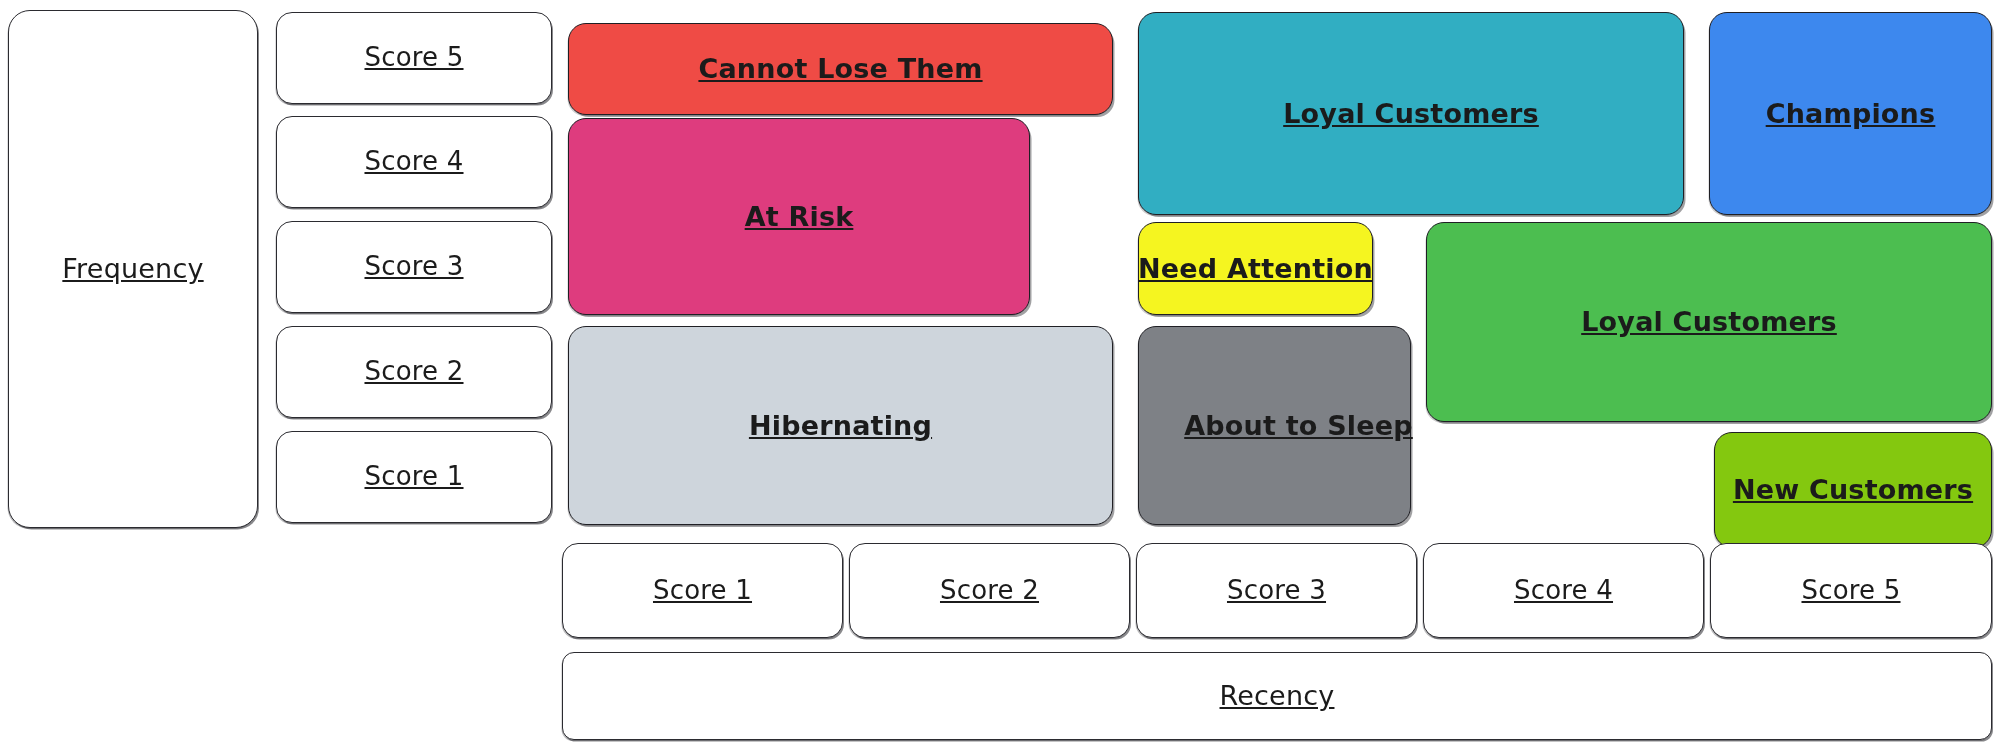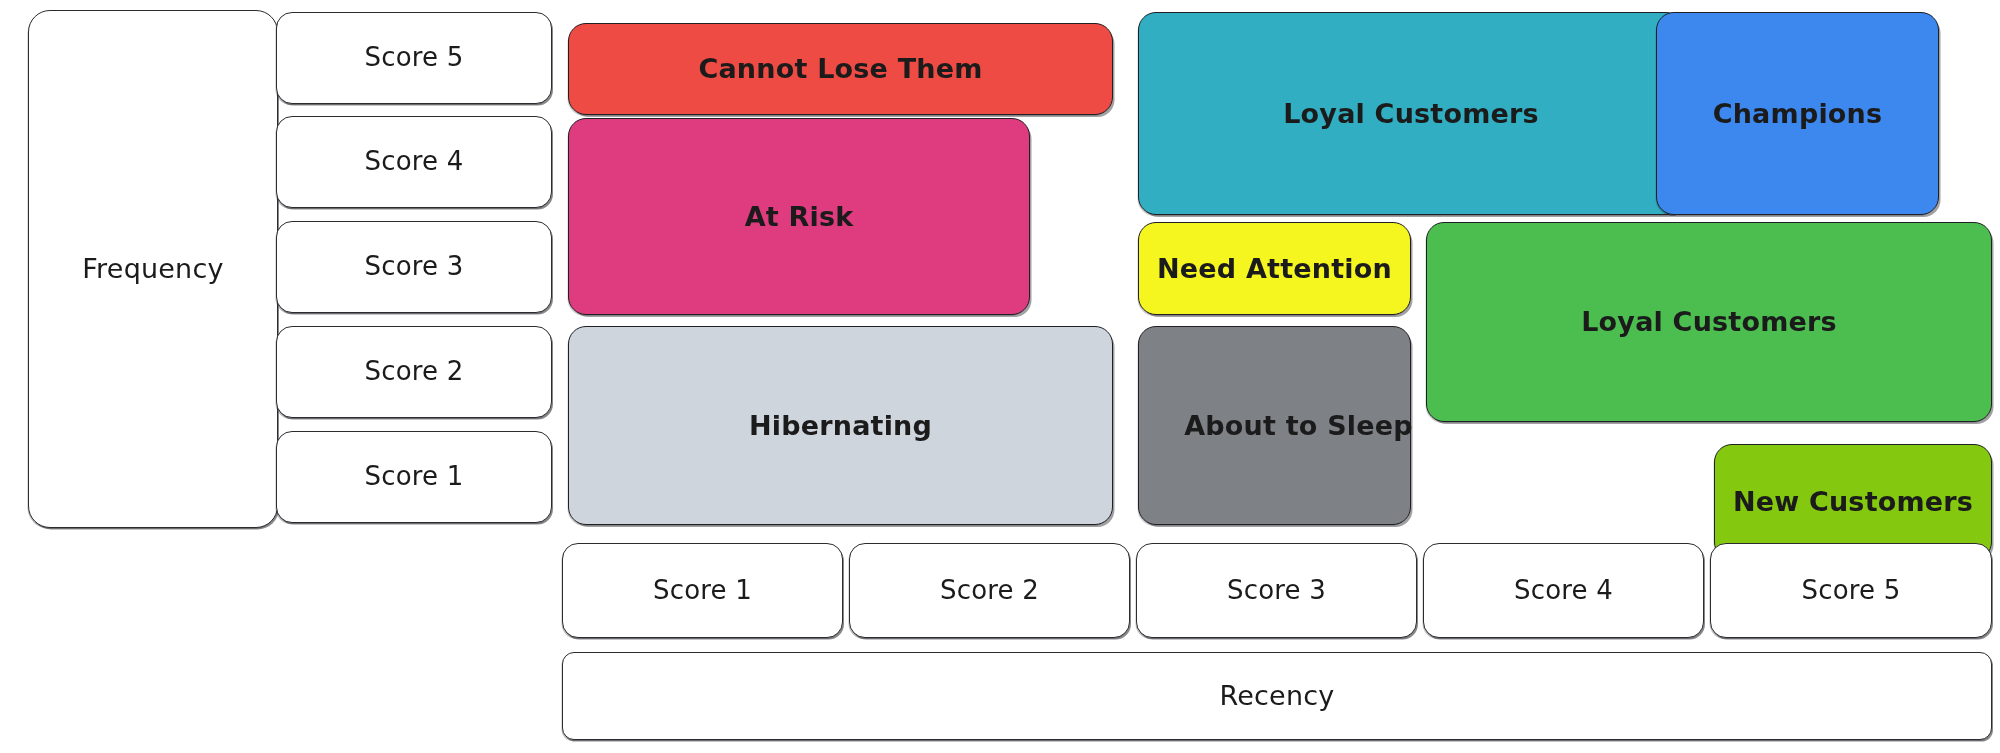--- a/index.html
+++ b/index.html
@@ -25,20 +25,21 @@
     justify-content: center;
     text-align: right;
     border-radius: 16px;
     border: 2px solid #1e1e1e;
     color: #1b1b1b;
     line-height: 1.15;
     letter-spacing: 0.2px;
     
     box-shadow: 1.5px 2px 0 -0.5px rgba(40,40,45,0.55),
                 -1px 1.5px 0 -0.5px rgba(40,40,45,0.30);
+    text-decoration: underline;
   }
   .box .lbl {
     display: block;
     padding: 0 10px;
     font-weight: 400;
     font-size: 26px;
     white-space: nowrap;
   }
 
   
@@ -59,21 +60,21 @@
 
   
   .axis .lbl { font-size: 27px; }
   .score .lbl { font-size: 26px; }
 </style>
 </head>
 <body>
 
 <div id="canvas">
 
-  <div class="box plain axis" style="left:8px; top:10px; width:250px; height:518px; border-radius:22px;margin-left:20px;">
+  <div class="box plain axis" style="left:8px; top:10px; width:250px; height:518px; border-radius:22px;">
     <span class="lbl">Frequency</span>
   </div>
 
   <div class="box plain score" style="left:276px; top:12px; width:276px; height:92px;">
     <span class="lbl">Score 5</span>
   </div>
   <div class="box plain score" style="left:276px; top:116px; width:276px; height:92px;">
     <span class="lbl">Score 4</span>
   </div>
   <div class="box plain score" style="left:276px; top:221px; width:276px; height:92px;">
@@ -87,46 +88,46 @@
   </div>
 
   <div class="box seg" style="left:568px; top:12px; width:545px; height:92px; background:#EF4B45;margin-top:11px;">
     <span class="lbl">Cannot Lose Them</span>
   </div>
 
   <div class="box seg" style="left:1138px; top:12px; width:546px; height:203px; background:#31AEC2;">
     <span class="lbl">Loyal Customers</span>
   </div>
 
-  <div class="box seg" style="left:1656px; top:12px; width:283px; height:203px; background:#3D88EE;">
+  <div class="box seg" style="left:1709px; top:12px; width:283px; height:203px; background:#3D88EE;">
     <span class="lbl">Champions</span>
   </div>
 
   <div class="box seg" style="left:568px; top:118px; width:462px; height:197px; background:#DE3C7E;">
     <span class="lbl">At Risk</span>
   </div>
 
-  <div class="box seg" style="left:1138px; top:222px; width:273px; height:93px; background:#F5F520;">
+  <div class="box seg" style="left:1138px; top:222px; width:235px; height:93px; background:#F5F520;">
     <span class="lbl">Need Attention</span>
   </div>
 
   <div class="box seg" style="left:1426px; top:222px; width:566px; height:200px; background:#4CBE50;">
     <span class="lbl">Loyal Customers</span>
   </div>
 
   <div class="box seg" style="left:568px; top:326px; width:545px; height:199px; background:#CED5DC;">
     <span class="lbl">Hibernating</span>
   </div>
 
   <div class="box seg" style="left:1138px; top:326px; width:273px; height:199px; background:#7E8186;padding-left:48px;">
     <span class="lbl">About to Sleep</span>
   </div>
 
 
-  <div class="box seg" style="left:1714px; top:444px; width:278px; height:116px; background:#84C80F;">
+  <div class="box seg" style="left:1714px; top:432px; width:278px; height:116px; background:#84C80F;">
     <span class="lbl">New Customers</span>
   </div>
 
   <div class="box plain score" style="left:562px; top:543px; width:281px; height:95px;">
     <span class="lbl">Score 1</span>
   </div>
   <div class="box plain score" style="left:849px; top:543px; width:281px; height:95px;">
     <span class="lbl">Score 2</span>
   </div>
   <div class="box plain score" style="left:1136px; top:543px; width:281px; height:95px;">

